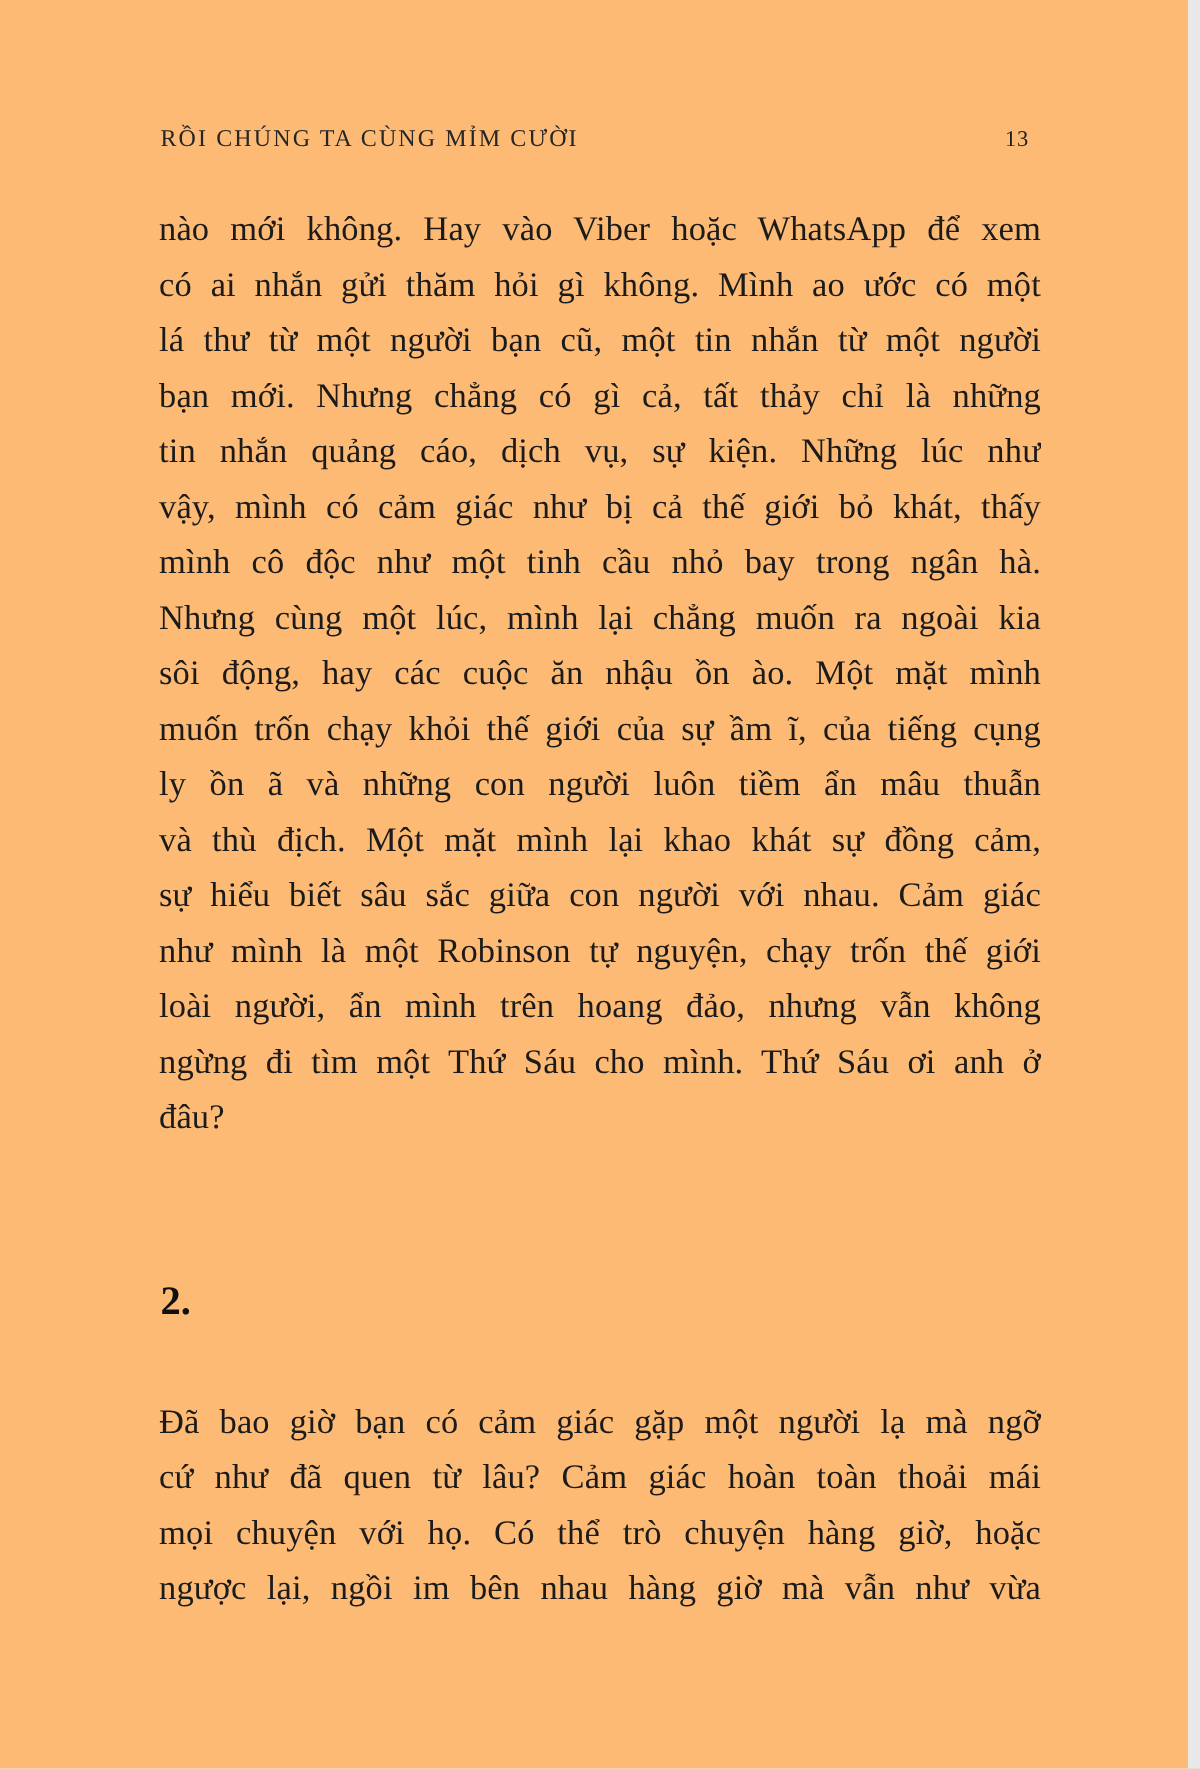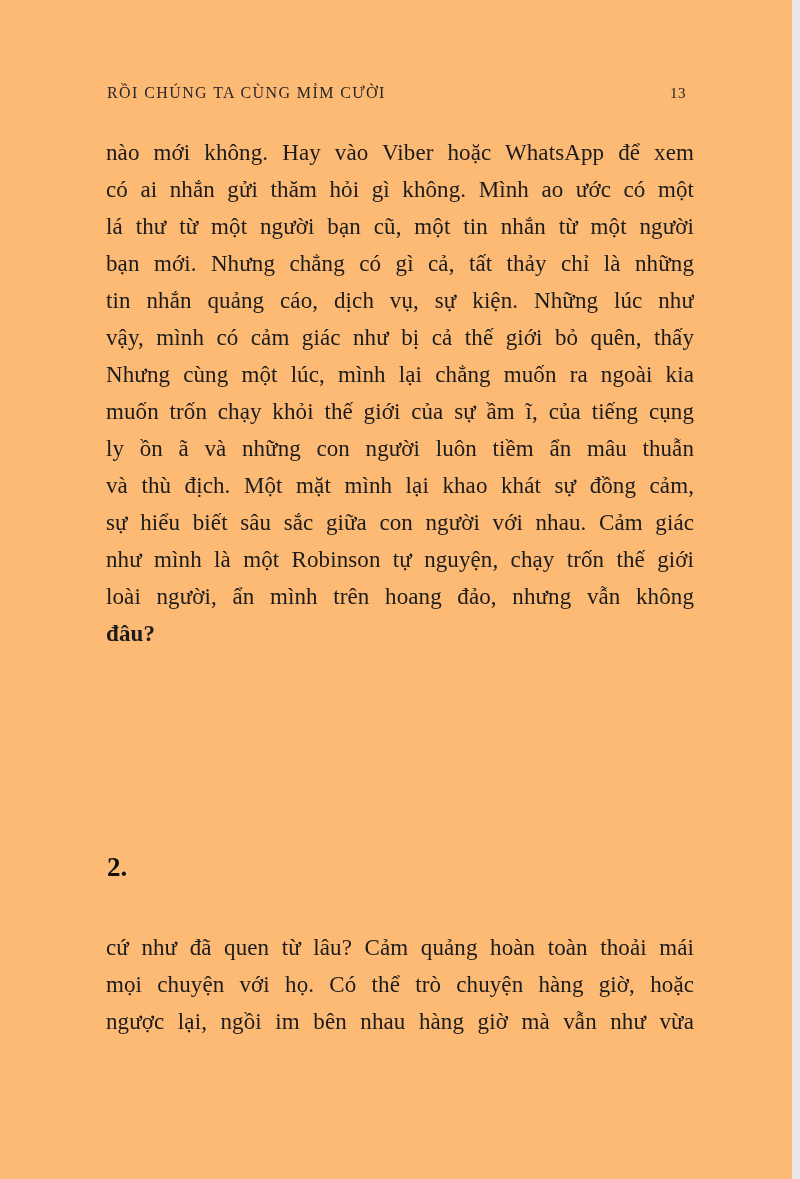--- a/index.html
+++ b/index.html
@@ -47,21 +47,20 @@
     line-height: 37px;
     height: 37px;
     text-align: justify;
     text-align-last: justify;
     text-justify: inter-word;
     overflow: hidden;
     letter-spacing: 0.1px;
   }
   .tline.last {
     text-align-last: left;
-    font-weight: bold;
   }
   .section-heading {
     position: absolute;
     left: 107px;
     top: 851px;
     margin: 0;
     font-size: 27px;
     font-weight: bold;
     line-height: 1.2;
     color: #101010;
@@ -76,32 +75,36 @@
     <span class="running-title">RỒI CHÚNG TA CÙNG MỈM CƯỜI</span>
     <span class="page-number">13</span>
   </header>
 
   <div class="para para-1">
     <div class="tline">nào mới không. Hay vào Viber hoặc WhatsApp để xem</div>
     <div class="tline">có ai nhắn gửi thăm hỏi gì không. Mình ao ước có một</div>
     <div class="tline">lá thư từ một người bạn cũ, một tin nhắn từ một người</div>
     <div class="tline">bạn mới. Nhưng chẳng có gì cả, tất thảy chỉ là những</div>
     <div class="tline">tin nhắn quảng cáo, dịch vụ, sự kiện. Những lúc như</div>
-    <div class="tline">vậy, mình có cảm giác như bị cả thế giới bỏ quên, thấy</div>
+    <div class="tline">vậy, mình có cảm giác như bị cả thế giới bỏ khát, thấy</div>
+    <div class="tline">mình cô độc như một tinh cầu nhỏ bay trong ngân hà.</div>
     <div class="tline">Nhưng cùng một lúc, mình lại chẳng muốn ra ngoài kia</div>
+    <div class="tline">sôi động, hay các cuộc ăn nhậu ồn ào. Một mặt mình</div>
     <div class="tline">muốn trốn chạy khỏi thế giới của sự ầm ĩ, của tiếng cụng</div>
     <div class="tline">ly ồn ã và những con người luôn tiềm ẩn mâu thuẫn</div>
     <div class="tline">và thù địch. Một mặt mình lại khao khát sự đồng cảm,</div>
     <div class="tline">sự hiểu biết sâu sắc giữa con người với nhau. Cảm giác</div>
     <div class="tline">như mình là một Robinson tự nguyện, chạy trốn thế giới</div>
     <div class="tline">loài người, ẩn mình trên hoang đảo, nhưng vẫn không</div>
+    <div class="tline">ngừng đi tìm một Thứ Sáu cho mình. Thứ Sáu ơi anh ở</div>
     <div class="tline last">đâu?</div>
   </div>
 
   <h2 class="section-heading">2.</h2>
 
   <div class="para para-2">
-    <div class="tline">cứ như đã quen từ lâu? Cảm quảng hoàn toàn thoải mái</div>
+    <div class="tline">Đã bao giờ bạn có cảm giác gặp một người lạ mà ngỡ</div>
+    <div class="tline">cứ như đã quen từ lâu? Cảm giác hoàn toàn thoải mái</div>
     <div class="tline">mọi chuyện với họ. Có thể trò chuyện hàng giờ, hoặc</div>
     <div class="tline">ngược lại, ngồi im bên nhau hàng giờ mà vẫn như vừa</div>
   </div>
 
 </div>
 
 </body></html>

